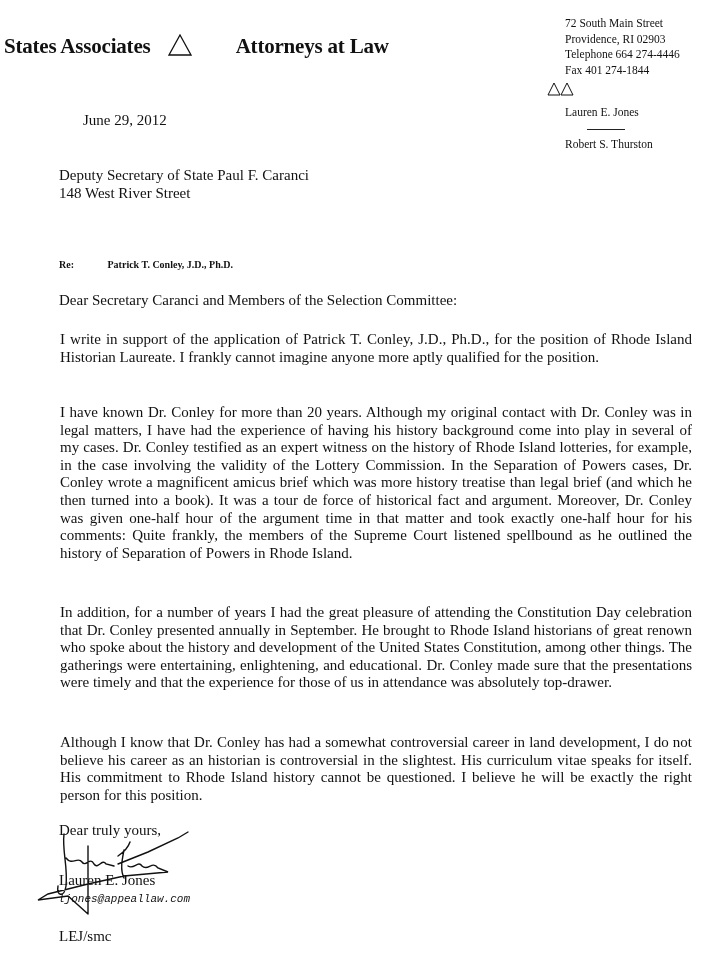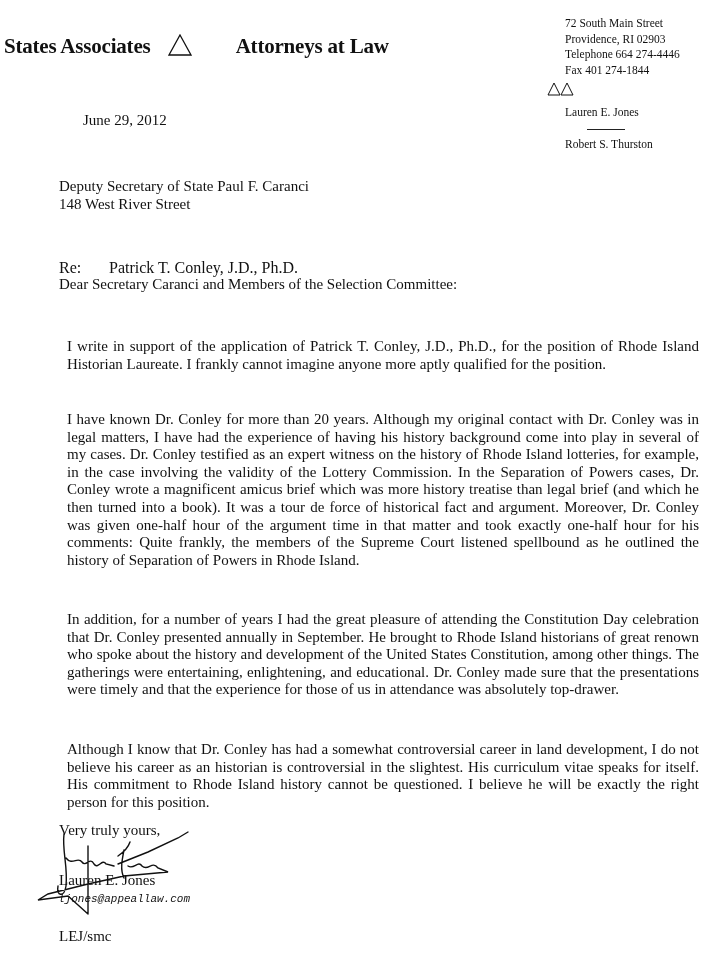--- a/index.html
+++ b/index.html
@@ -7,26 +7,26 @@
          font-family: "Liberation Serif", "DejaVu Serif", serif; color: #111; }
   .abs { position: absolute; }
   .firm { left: 4px; top: 34px; font-size: 21px; font-weight: bold; white-space: nowrap; letter-spacing: -0.2px; }
   .firm .tri { display: inline-block; margin: 0 8px 0 12px; vertical-align: -3px; }
   .firm .sub { font-weight: bold; margin-left: 31px; }
   .addr { left: 565px; top: 16px; font-size: 11.5px; line-height: 15.5px; white-space: nowrap; }
   .tris2 { left: 547px; top: 82px; }
   .partners { left: 565px; top: 106px; font-size: 11.5px; white-space: nowrap; }
   .partners .rule { width: 38px; border-top: 1px solid #222; margin: 11px 0 8px 22px; }
   .date { left: 59px; top: 112px; font-size: 15px; margin-left: 24px; }
-  .recipient { left: 59px; top: 167px; font-size: 15px; line-height: 17.5px; margin-top: 11px; }
+  .recipient { left: 59px; top: 167px; font-size: 15px; line-height: 17.5px; }
   .recipient .b { font-weight: bold; }
-  .re { left: 59px; top: 259px; font-size: 16px; font-weight: normal; white-space: nowrap; }
+  .re { left: 59px; top: 259px; font-size: 10px; font-weight: bold; white-space: nowrap; }
   .re .lbl { display: inline-block; width: 46px; }
-  .salutation { left: 59px; top: 276px; font-size: 15px; }
-  .para { left: 59px; width: 632px; font-size: 15px; line-height: 17.6px; text-align: justify; margin: 8px; }
+  .salutation { left: 59px; top: 292px; font-size: 15px; }
+  .para { left: 59px; width: 632px; font-size: 15px; line-height: 17.6px; text-align: justify; margin: 1px; }
   .p1 { top: 330px; }
   .p2 { top: 403px; }
   .p3 { top: 603px; }
   .p4 { top: 733px; }
   .closing { left: 59px; top: 822px; font-size: 15px; }
   .signame { left: 59px; top: 872px; font-size: 15px; }
   .email { left: 58px; top: 893px; font-size: 11px; font-style: italic; font-family: Liberation Mono, monospace; }
   .initials { left: 59px; top: 928px; font-size: 15px; }
   .sig { left: 28px; top: 826px; }
 </style>
@@ -75,21 +75,21 @@
   <span>Patrick T. Conley, J.D., Ph.D.</span>
 </div>
 
 <div class="abs salutation">Dear Secretary Caranci and Members of the Selection Committee:</div>
 
 <p class="abs para p1">I write in support of the application of Patrick T. Conley, J.D., Ph.D., for the position of Rhode Island Historian Laureate.  I frankly cannot imagine anyone more aptly qualified for the position.</p>
 <p class="abs para p2">I have known Dr. Conley for more than 20 years.  Although my original contact with Dr. Conley was in legal matters, I have had the experience of having his history background come into play in several of my cases.  Dr. Conley testified as an expert witness on the history of Rhode Island lotteries, for example, in the case involving the validity of the Lottery Commission.  In the Separation of Powers cases, Dr. Conley wrote a magnificent amicus brief which was more history treatise than legal brief (and which he then turned into a book).  It was a tour de force of historical fact and argument.  Moreover, Dr. Conley was given one-half hour of the argument time in that matter and took exactly one-half hour for his comments: Quite frankly, the members of the Supreme Court listened spellbound as he outlined the history of Separation of Powers in Rhode Island.</p>
 <p class="abs para p3">In addition, for a number of years I had the great pleasure of attending the Constitution Day celebration that Dr. Conley presented annually in September.  He brought to Rhode Island historians of great renown who spoke about the history and development of the United States Constitution, among other things.  The gatherings were entertaining, enlightening, and educational.  Dr. Conley made sure that the presentations were timely and that the experience for those of us in attendance was absolutely top-drawer.</p>
 <p class="abs para p4">Although I know that Dr. Conley has had a somewhat controversial career in land development, I do not believe his career as an historian is controversial in the slightest.  His curriculum vitae speaks for itself.  His commitment to Rhode Island history cannot be questioned.  I  believe he will be exactly the right person for this position.</p>
 
-<div class="abs closing">Very truly yours,</div>
+<div class="abs closing">Dear truly yours,</div>
 
 <div class="abs sig">
   <svg width="170" height="90" viewBox="0 0 170 90">
     <path d="M36,8 C34,25 40,40 38,60 C36,72 28,70 30,60 M38,32 C44,40 50,30 54,36 C58,42 62,30 66,38 C70,44 74,32 78,38 L86,40 M96,24 C94,34 92,44 96,52 M90,30 C96,26 100,22 102,16 M100,40 C106,44 110,34 114,40 C120,46 124,34 130,42 L140,46 L96,50 L60,58 L20,68 L10,74 L40,70 L60,88 M60,20 L60,88 M160,6 L150,12 L120,26 L90,38" fill="none" stroke="#111" stroke-width="1.4" stroke-linecap="round"></path>
   </svg>
 </div>
 
 <div class="abs signame">Lauren E. Jones</div>
 <div class="abs email">ljones@appeallaw.com</div>
 

